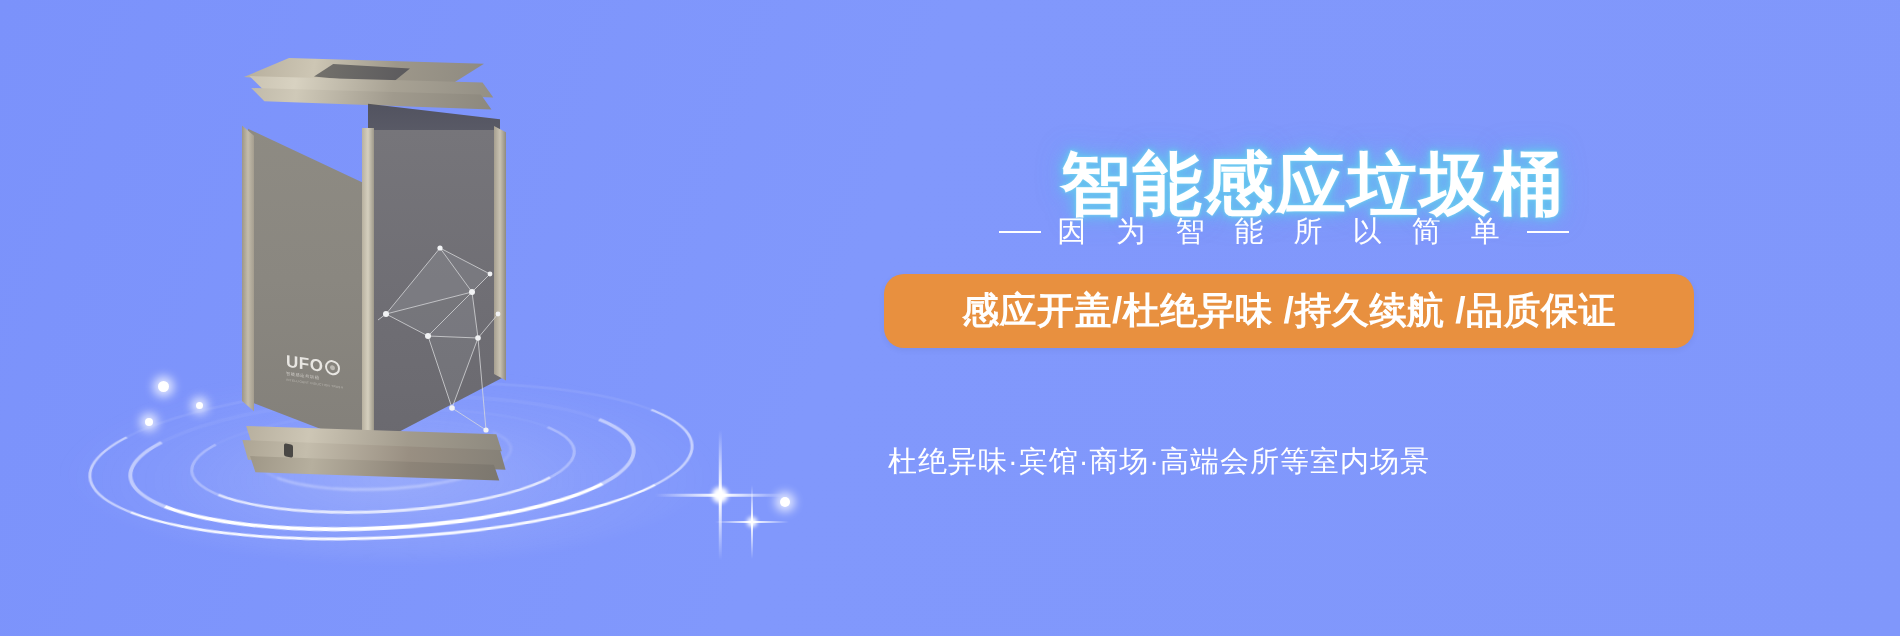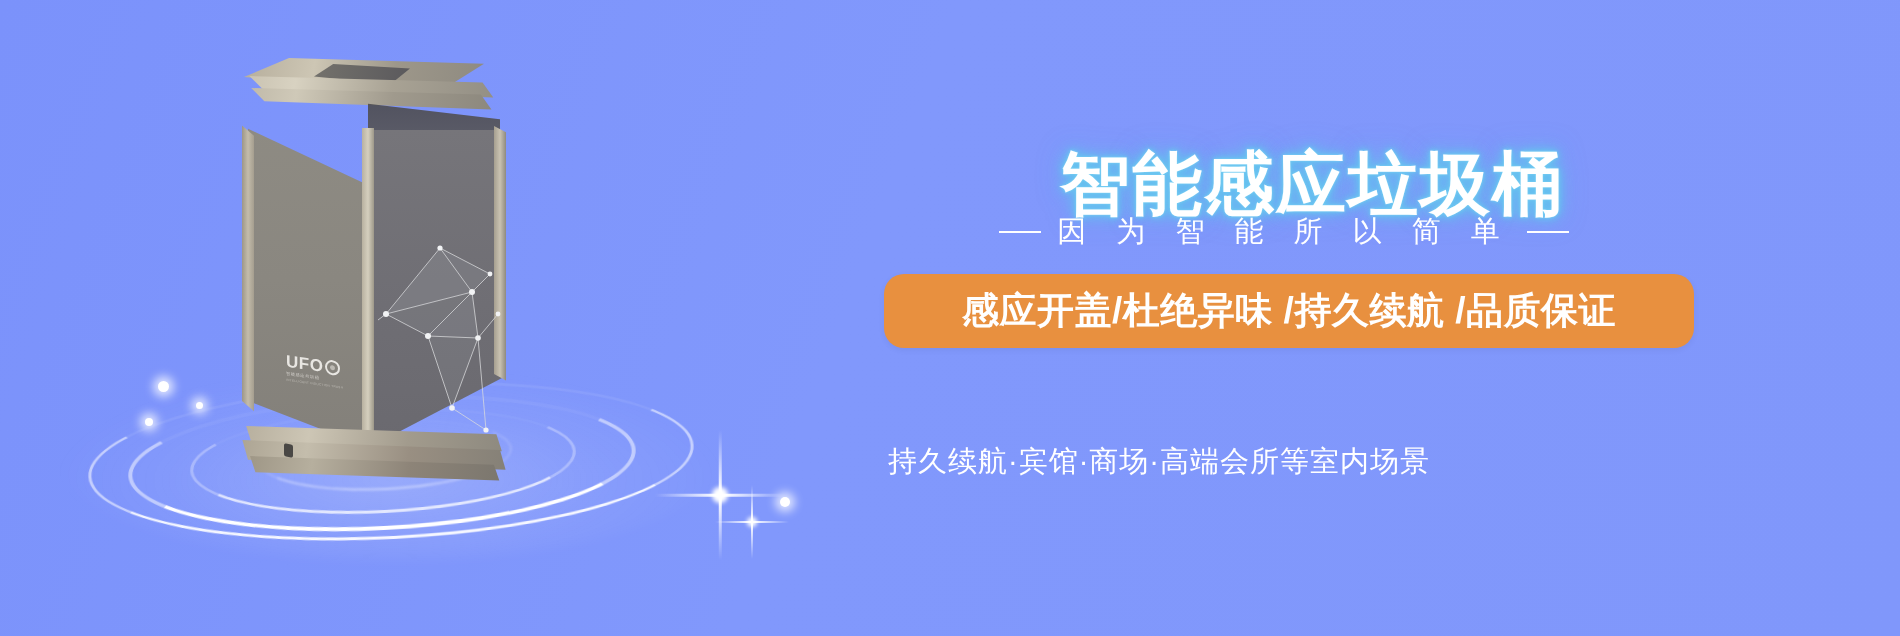--- a/index.html
+++ b/index.html
@@ -334,16 +334,16 @@
     <div class="subtitle">
       <span class="sub-dash"></span>
       <span class="sub-text">因 为 智 能  所 以 简 单</span>
       <span class="sub-dash"></span>
     </div>
 
     <div class="tagbar">
       <span class="tagbar-text">感应开盖/杜绝异味 /持久续航 /品质保证</span>
     </div>
 
-    <div class="scenes">持久续航·宾馆·商场·高端会所等室内场景</div>
+    <div class="scenes">杜绝异味·宾馆·商场·高端会所等室内场景</div>
   </div>
 
 </div>
 
 </body></html>

